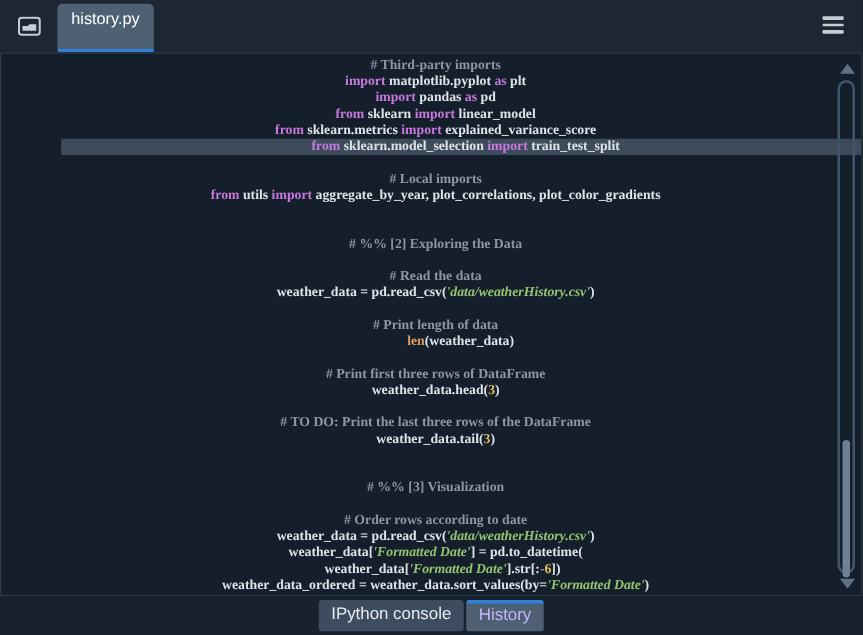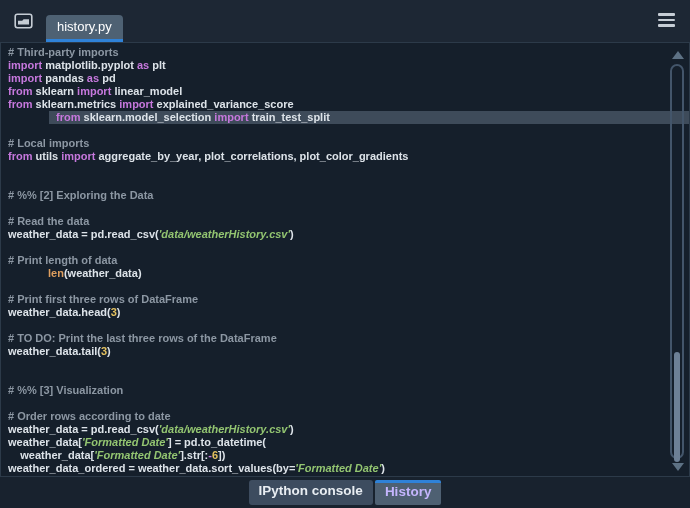--- a/index.html
+++ b/index.html
@@ -14,21 +14,21 @@
   .topbar {
     position:absolute; top:0; left:0; right:0; height:42px;
     background:#1d2734;
   }
   .tabbrowse-btn {
     position:absolute; left:12px; top:11px; width:22px; height:19px;
     display:flex; align-items:center; justify-content:center;
     cursor:pointer;
   }
   .file-tab {
-    position:absolute; left:46px; bottom:0; height:27px;
+    position:absolute; left:46px; bottom:0; height:39px;
     background:#4e6173; color:#ffffff;
     border-radius:4px 4px 0 0;
     padding:0 11px;
     font-size:13px; line-height:24px;
     border-bottom:3px solid #2f82d8;
   }
   .menu-btn {
     position:absolute; right:12px; top:12px; width:20px; height:16px;
     display:flex; flex-direction:column; justify-content:space-between;
     padding:1px 0; cursor:pointer;
@@ -37,23 +37,23 @@
 
   
   .editor {
     position:absolute; top:42px; left:0; right:0; bottom:31px;
     background:#151f2b;
     border:1px solid #2c3a49;
     overflow:hidden;
   }
   .code {
     padding-top:3px;
-    font-family:Liberation Sans, sans-serif;
+    font-family:Liberation Serif, serif;
     font-size:11px; line-height:13px; font-weight:bold;
-    color:#dde3e9; white-space:pre;
+    color:#dde3e9; white-space:pre;text-align:center;
   }
   .line { height:13px; padding-left:7px; }
   .line.hl { background:#3e4b5a;margin-left:48px; }
   .tk-com { color:#8c97a3; }
   .tk-kw  { color:#c678dd; }
   .tk-str { color:#93c571; font-style:italic; }
   .tk-num { color:#e3c05f; }
   .tk-bi  { color:#dd9e5f;margin-left:40px; }
   .tk-tx  { color:#dde3e9; }
 
@@ -77,21 +77,21 @@
   }
 
   
   .bottombar {
     position:absolute; left:0; right:0; bottom:0; height:31px;
     background:#18222e;
     display:flex; justify-content:center; align-items:flex-start;
     gap:2px; padding-top:3px;
   }
   .btab {
-    font-size:13.5px; font-weight:bold; color:#e8edf2;
+    font-size:13.5px; font-weight:normal; color:#e8edf2;
     background:#3d4c5f; border-radius:3px;
     padding:3px 10px 4px 10px; height:25px; cursor:pointer;
   }
   .btab.active {
     background:#4e6072; color:#c4b5fd;
     border-top:3px solid #2f82d8; border-radius:2px;
     padding-top:1px;
   }
 
   

